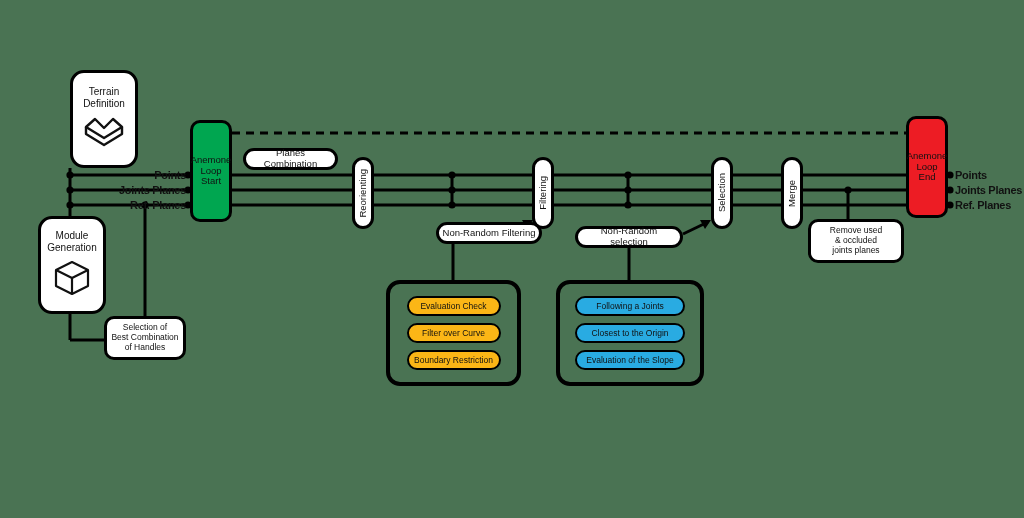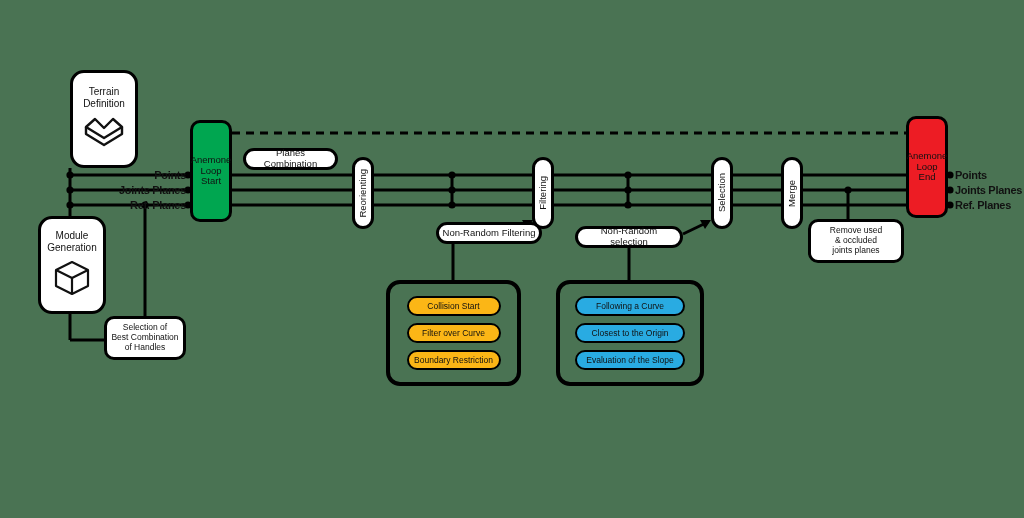--- a/index.html
+++ b/index.html
@@ -207,33 +207,33 @@
   </div>
   <div class="node vert vbox vb-select">
     <span class="vtxt">Selection</span>
   </div>
   <div class="node vert vbox vb-merge">
     <span class="vtxt">Merge</span>
   </div>
 
   <div class="group grp-filter">
     <div class="chip chip-y">
-      <span>Collision Start</span>
+      <span>Evaluation Check</span>
     </div>
     <div class="chip chip-y">
       <span>Filter over Curve</span>
     </div>
     <div class="chip chip-y">
       <span>Boundary Restriction</span>
     </div>
   </div>
 
   <div class="group grp-select">
     <div class="chip chip-b">
-      <span>Following a Curve</span>
+      <span>Following a Joints</span>
     </div>
     <div class="chip chip-b">
       <span>Closest to the Origin</span>
     </div>
     <div class="chip chip-b">
       <span>Evaluation of the Slope</span>
     </div>
   </div>
 
 </div>

